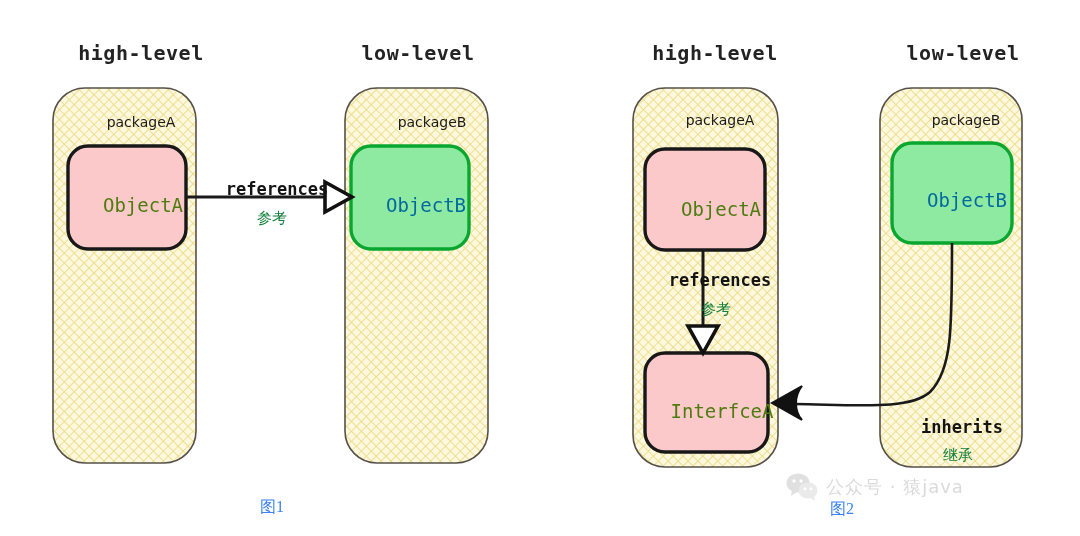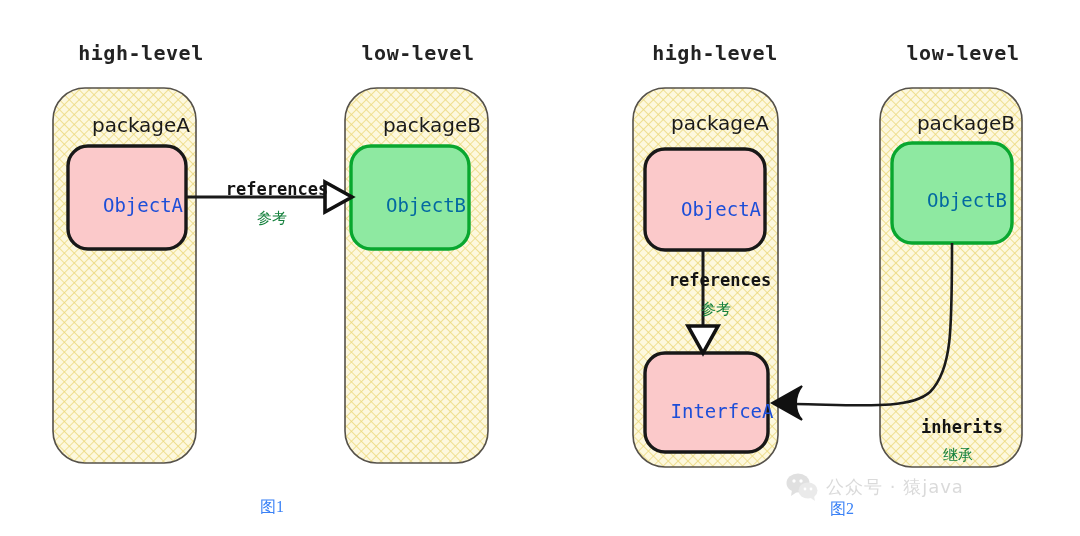--- a/index.html
+++ b/index.html
@@ -37,31 +37,31 @@
   .level-label {
     font-family: "DejaVu Sans Mono", monospace;
     font-size: 20px;
     font-weight: 600;
     letter-spacing: 0.5px;
     color: #232323;
     transform: translateX(-50%);
   }
   .pkg-label {
     font-family: "DejaVu Sans", sans-serif;
-    font-size: 20px;
+    font-size: 14px;
     color: #1a1a1a;
     transform: translateX(-50%);
   }
   .node-label {
     font-family: "DejaVu Sans Mono", monospace;
     font-size: 19px;
     font-weight: 500;
     transform: translate(-50%, -50%);
   }
-  .node-label.pink { color: #1d4ed8; }
+  .node-label.pink { color: #4d7c0f; }
   .node-label.green { color: #0369a1; }
   .edge-label-en {
     font-family: "DejaVu Sans Mono", monospace;
     font-size: 17px;
     font-weight: 600;
     color: #141414;
     transform: translateX(-50%);
   }
   .edge-label-cn {
     font-family: "DejaVu Sans", sans-serif;

